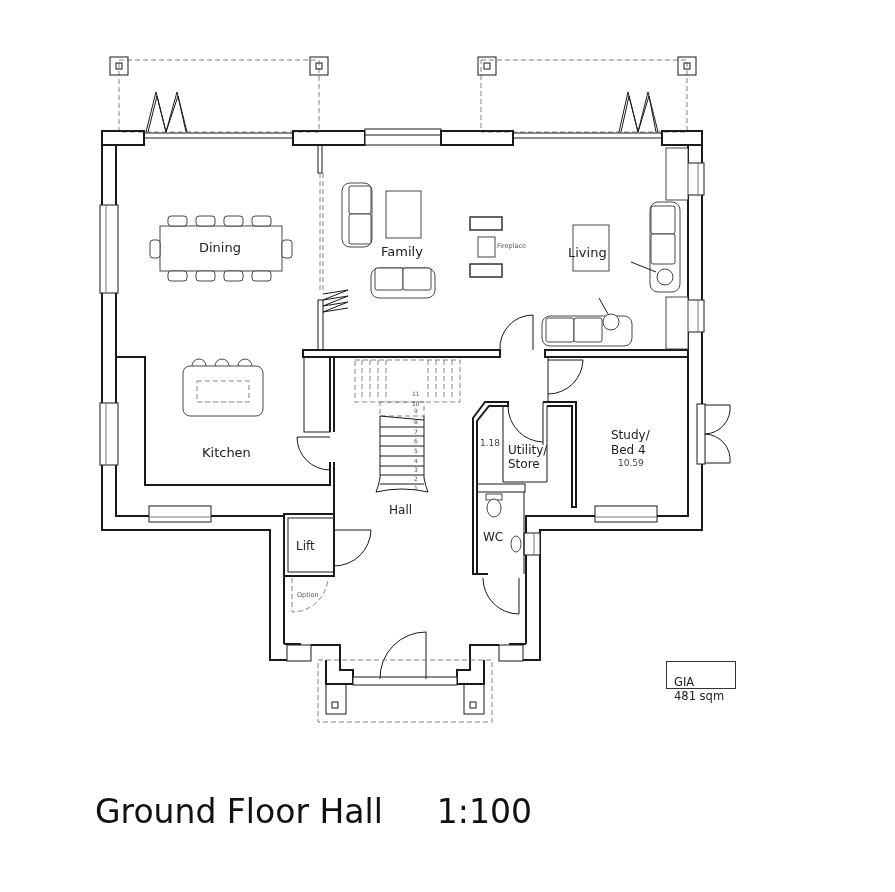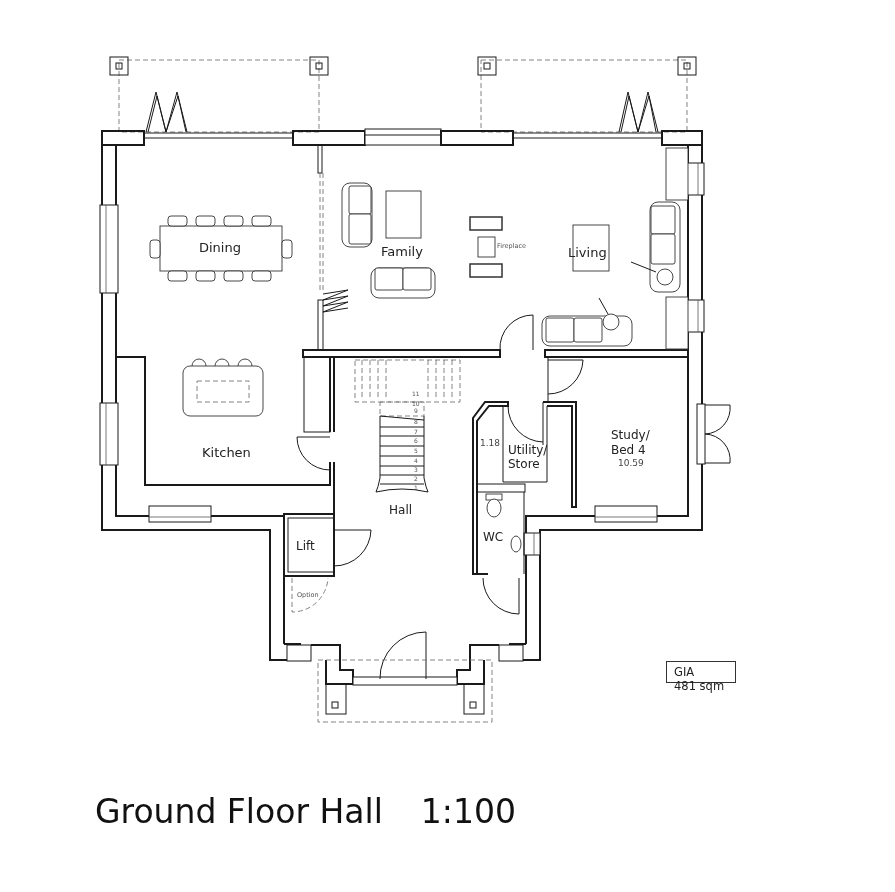--- a/index.html
+++ b/index.html
@@ -9,22 +9,22 @@
   .thin { fill: none; stroke: #1a1a1a; stroke-width: 1; }
   .hair { fill: none; stroke: #555; stroke-width: 0.8; }
   .dash { fill: none; stroke: #777; stroke-width: 0.9; stroke-dasharray: 5 3; }
   .win { fill: #fff; stroke: #1a1a1a; stroke-width: 1; }
   .furn { fill: #fff; stroke: #333; stroke-width: 0.9; }
   .lbl { font-family: "DejaVu Sans", sans-serif; fill: #222; }
   .room { font-size: 13px; }
   .small { font-size: 9px; fill: #444; }
   .tiny { font-size: 6px; fill: #555; }
   .title-text { position: absolute; left: 95px; top: 792px; font-family: "DejaVu Sans", sans-serif; font-size: 33px; color: #111; letter-spacing: 0px; white-space: nowrap; }
-  .title-text .scale { margin-left: 38px; }
-  .gia-box { position: absolute; left: 666px; top: 661px; width: 70px; height: 22px; border: 1px solid #333; box-sizing: border-box; padding: 3px 0 0 7px; font-size: 11.5px; line-height: 14px; color: #222; font-family: "DejaVu Sans", sans-serif; }
+  .title-text .scale { margin-left: 54px; }
+  .gia-box { position: absolute; left: 666px; top: 661px; width: 70px; height: 28px; border: 1px solid #333; box-sizing: border-box; padding: 13px 0 0 7px; font-size: 11.5px; line-height: 14px; color: #222; font-family: "DejaVu Sans", sans-serif; }
 </style>
 </head>
 <body>
 
 <svg id="plan" width="895" height="892" viewBox="0 0 895 892" xmlns="http://www.w3.org/2000/svg">
 
   <g>
     <rect class="dash" x="119" y="60" width="200" height="72"></rect>
     <rect class="thin" x="110" y="57" width="18" height="18"></rect>
     <rect class="thin" x="116" y="63" width="6" height="6"></rect>

